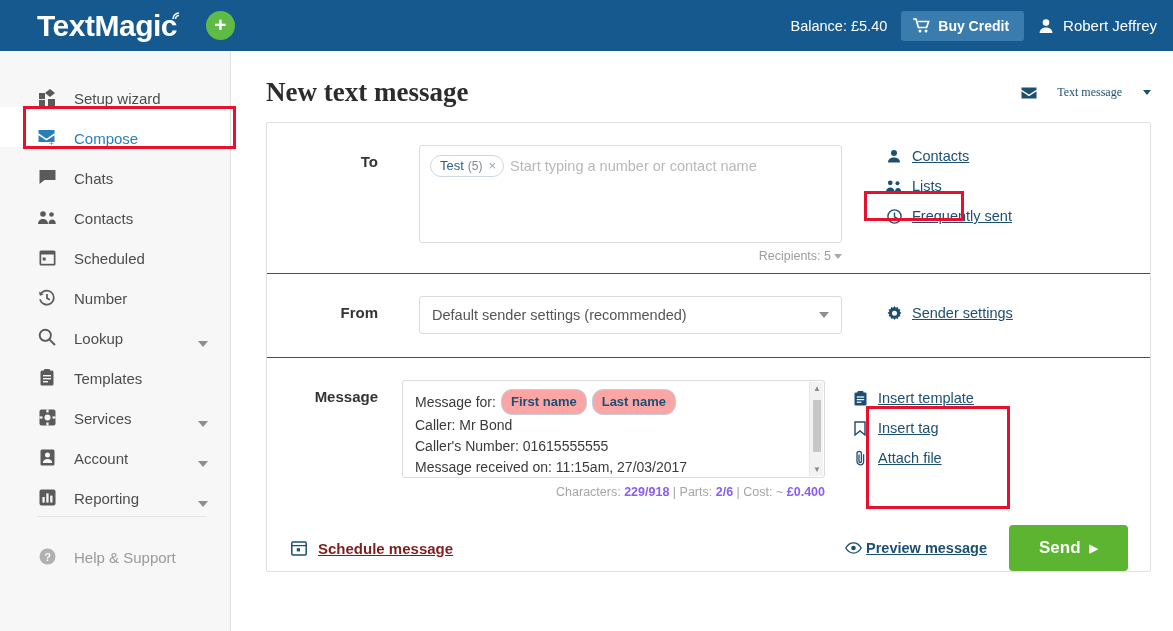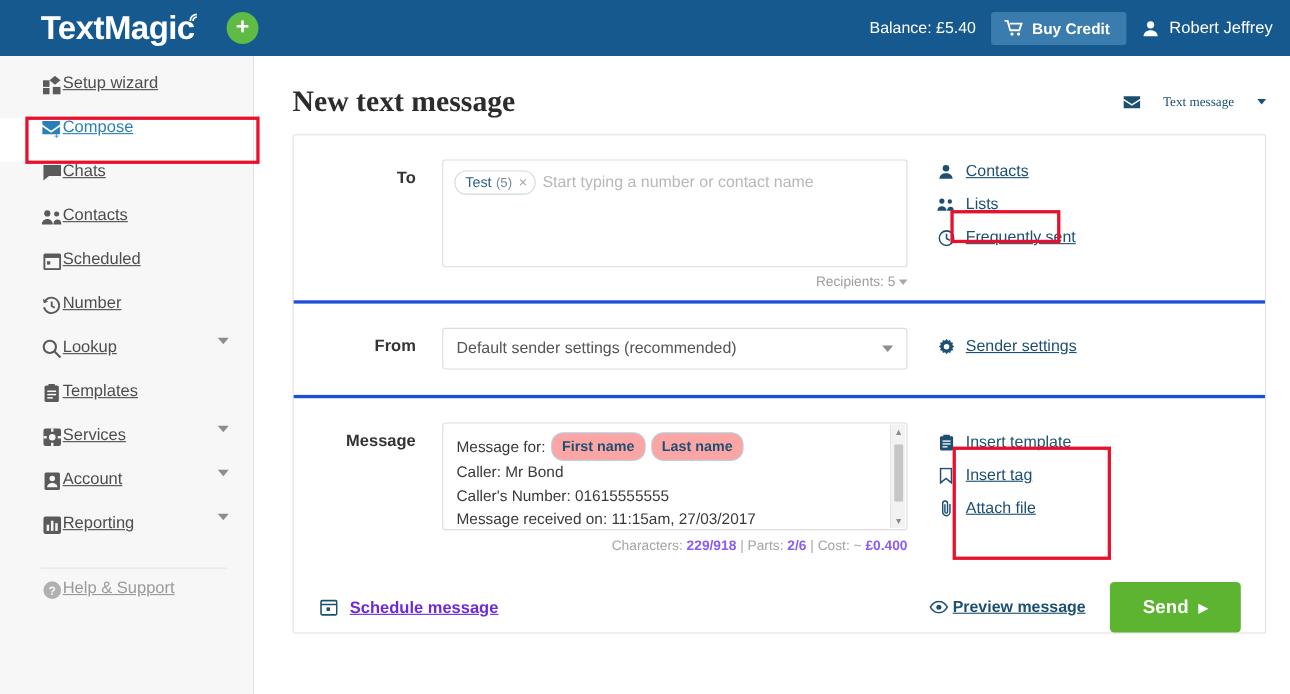--- a/index.html
+++ b/index.html
@@ -51,25 +51,24 @@
   
   .body-wrap { display:flex; height:580px; }
 
   
   .sidebar {
     width:231px; background:#f7f7f7;
     border-right:1px solid #e2e2e2;
     padding-top:16px; position:relative; flex:none;
   }
   .nav-item {
-    display:flex; align-items:flex-start;
-    height:40px; padding-left:37px; 
+    display:flex; align-items:flex-end;
+    height:40px; padding-left:37px; gap:17px;
     color:#4d4d4d; font-size:15px; cursor:pointer;
     position:relative;
-    text-decoration:underline;
   }
   .nav-item .nicon {
     width:20px; height:20px; flex:none;
     display:flex; align-items:center; justify-content:center;
     color:#5a5a5a;
   }
   .nav-item.active {
     background:#ffffff; color:#2980b9;
   }
   .nav-item.active .nicon { color:#2980b9; }
@@ -97,21 +96,21 @@
     width:0;height:0;border-left:4px solid transparent;
     border-right:4px solid transparent;border-top:5px solid #1c4f72;
     margin-left:1px;
   }
 
   .card {
     border:1px solid #e0e0e0; border-radius:2px;
     background:#fff;
   }
   .row { display:flex; padding:22px 0 0 0; position:relative; }
-  .row-sep { border-bottom:3px solid #1d4ed8; }
+  .row-sep { border-bottom:1px solid #1d4ed8;gap:17px; }
   .rlabel {
     width:135px; text-align:right; padding-right:24px;
     font-size:15px; font-weight:bold; color:#333; flex:none;
     padding-top:8px;
   }
   .rfield { flex:1; max-width:423px; }
   .raside { width:200px; padding-left:27px; padding-top:3px; flex:none; }
 
   .to-box {
     border:1px solid #dcdcdc; border-radius:3px;
@@ -186,21 +185,21 @@
     padding:7px 0 0 0; max-width:423px;
   }
   .counter b { color:#8b5cf6; }
 
   .footer {
     display:flex; align-items:center;
     padding:20px 22px 0 24px;
   }
   .sched {
     display:flex; align-items:center; gap:11px;
-    color:#6d28d9; font-size:15px; font-weight:bold; cursor:pointer;
+    color:#7f1d1d; font-size:15px; font-weight:bold; cursor:pointer;
   }
   .sched .lbl { text-decoration:underline; }
   .foot-right { margin-left:auto; display:flex; align-items:center; gap:22px; }
   .preview {
     display:flex; align-items:center; gap:4px;
     color:#1c4f72; font-size:14.5px; font-weight:bold; cursor:pointer;
   }
   .preview .lbl { text-decoration:underline; }
   .send-btn {
     background:#5cb430; border-radius:4px;

